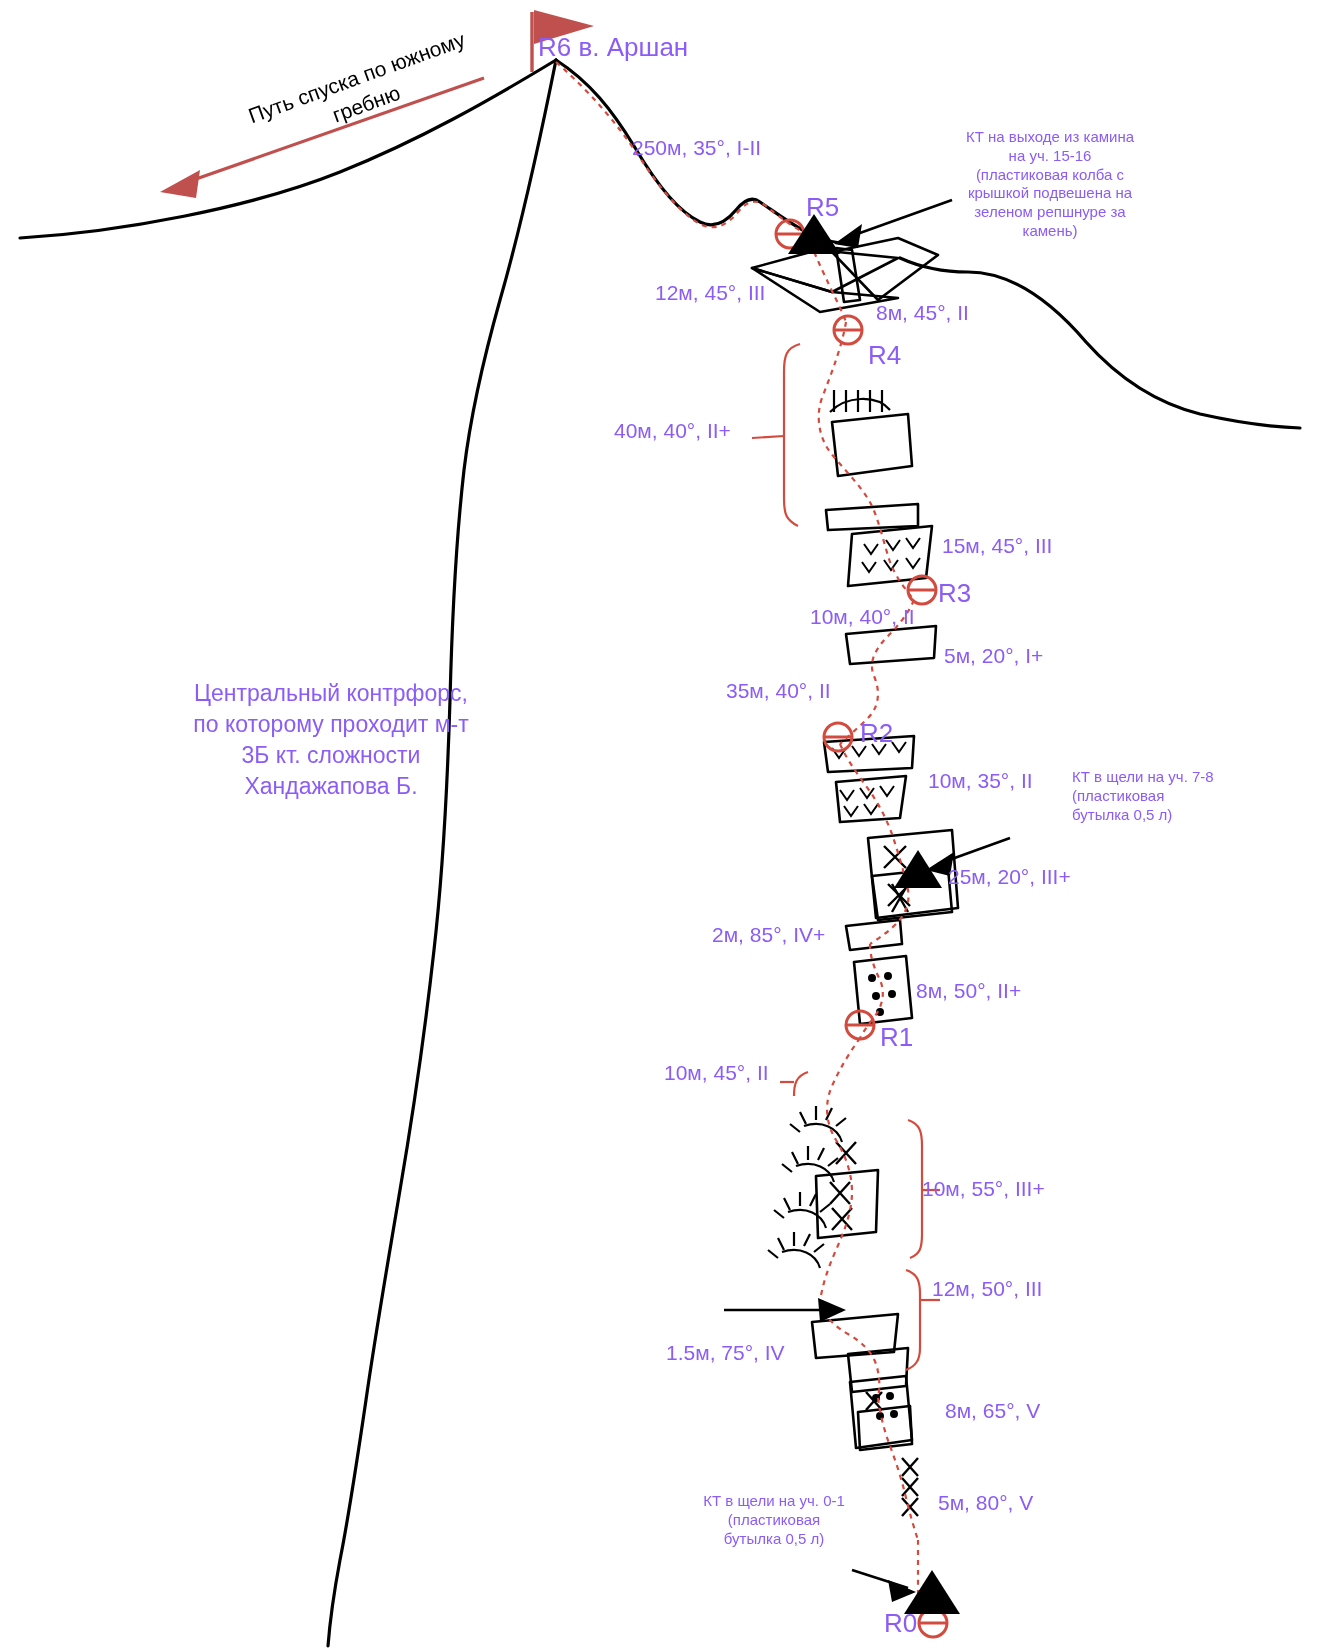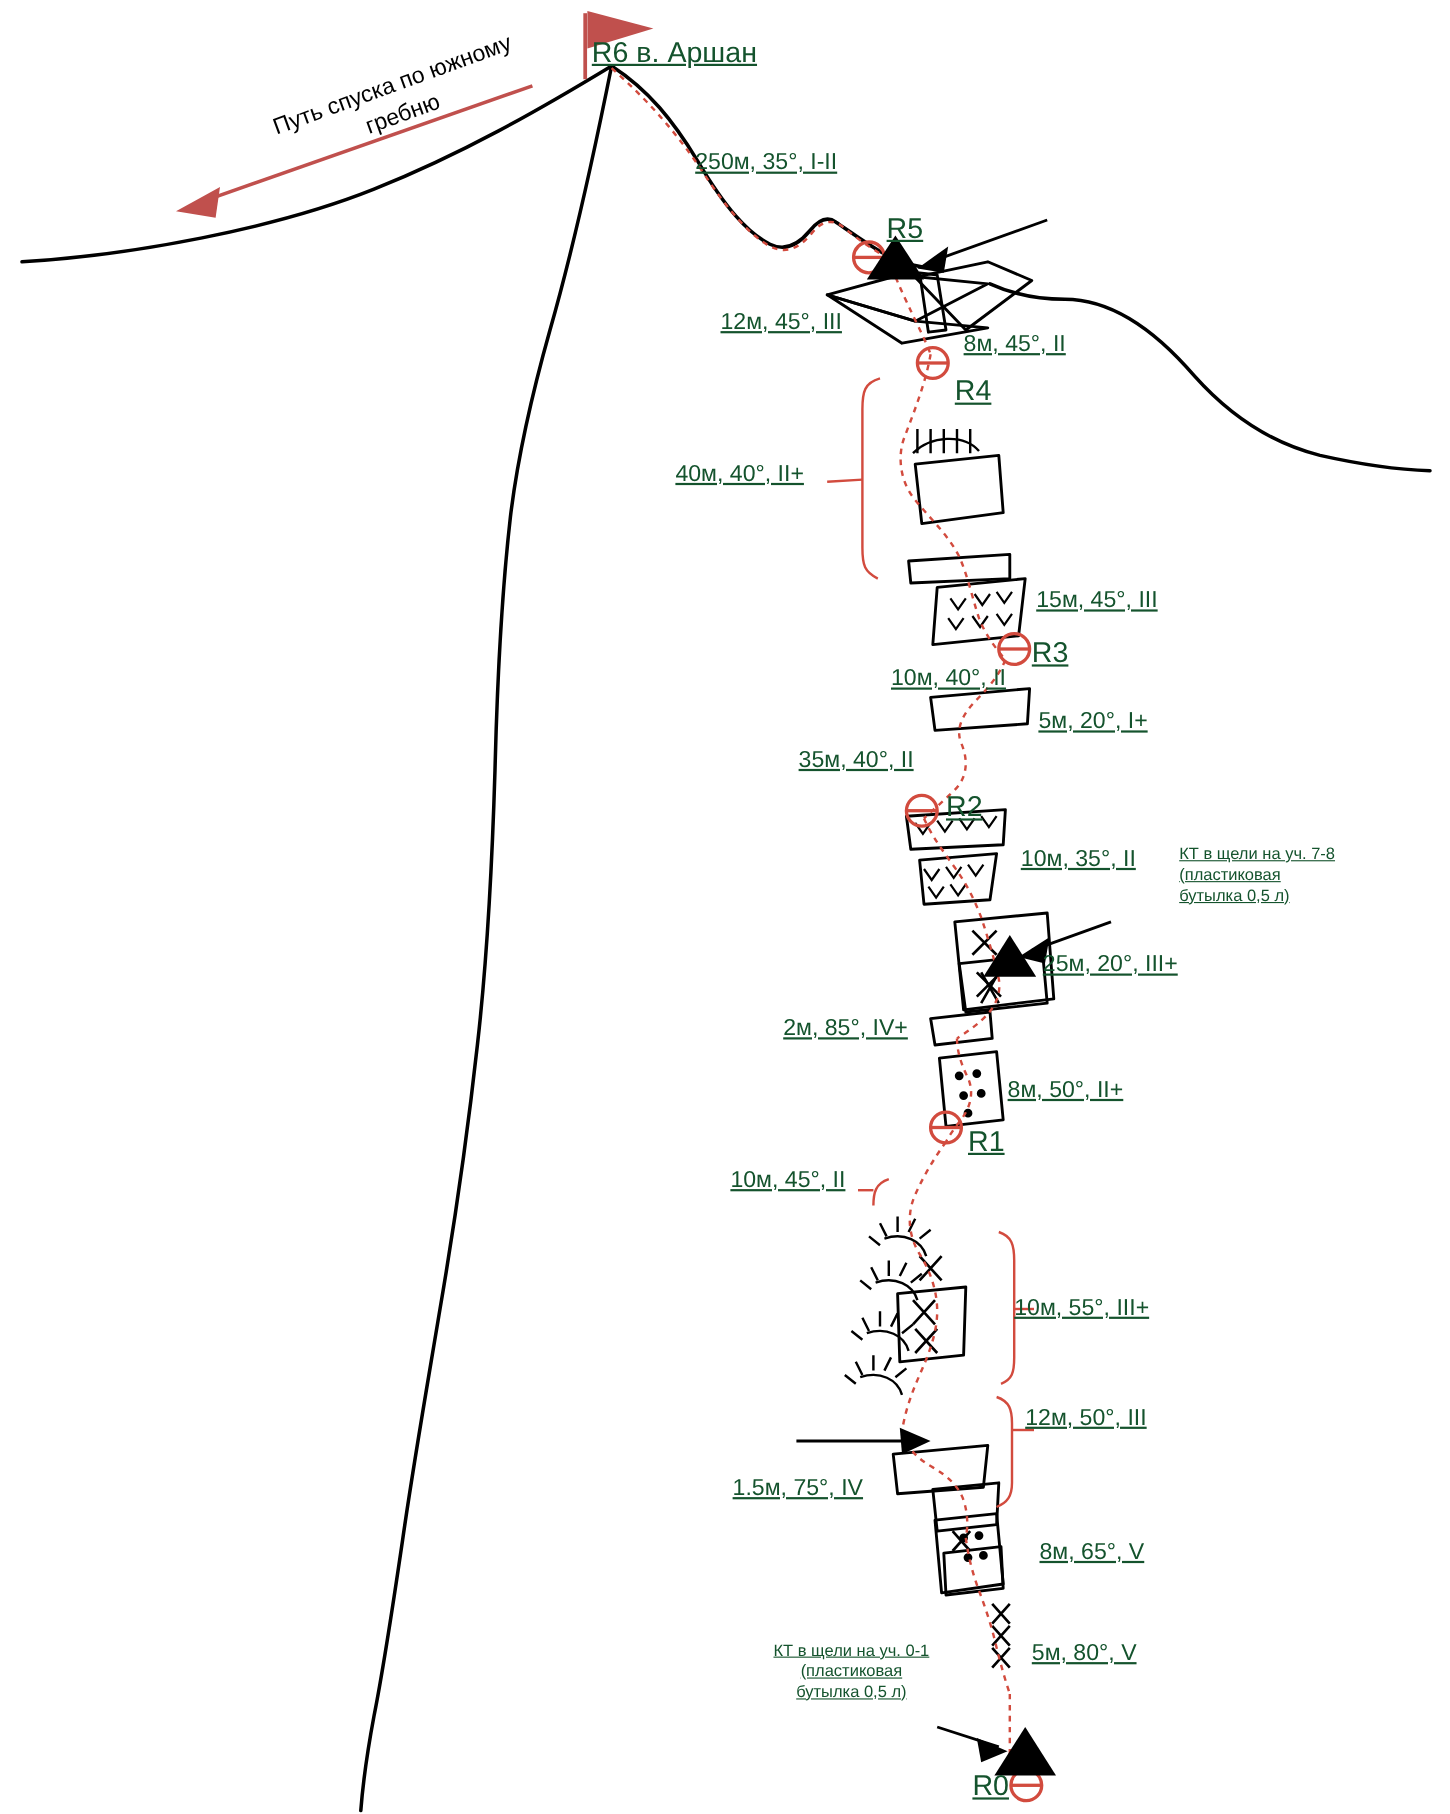--- a/index.html
+++ b/index.html
@@ -23,23 +23,22 @@
     left: 0;
     top: 0;
     width: 1318px;
     height: 1649px;
   }
   .lbl {
     position: absolute;
     font-family: "Liberation Sans", sans-serif;
     font-size: 21px;
     line-height: 1.22;
-    color: #14532d;
+    color: #8b5cf6;
     white-space: nowrap;
-    text-decoration: underline;
   }
   .lbl.small {
     font-size: 15px;
     line-height: 1.25;
     white-space: normal;
     text-align: center;
   }
   .lbl.big {
     font-size: 26px;
   }
@@ -251,20 +250,26 @@
       <polygon points="846,1310 818,1298 820,1322"></polygon>
       <polygon points="916,1592 888,1580 892,1602"></polygon>
     </g>
 
   </svg>
 
   <div class="lbl big" style="left:538px; top:32px;">R6 в. Аршан</div>
 
   <div class="rot-desc" style="left:244px; top:104px;">Путь спуска по южному гребню</div>
 
+  <div class="lbl small" style="left: 950px; top: 128px; width: 200px; white-space: pre-line;">КТ на выходе из камина
+на уч. 15-16
+(пластиковая колба с
+крышкой подвешена на
+зеленом репшнуре за
+камень)</div>
 
   <div class="lbl" style="left:632px; top:135px;">250м, 35°, I-II</div>
 
   <div class="lbl anchor" style="left:806px; top:192px;">R5</div>
 
   <div class="lbl" style="left:655px; top:280px;text-align:right;">12м, 45°, III</div>
   <div class="lbl" style="left:876px; top:300px;">8м, 45°, II</div>
 
   <div class="lbl anchor" style="left:868px; top:340px;">R4</div>
 
@@ -298,14 +303,18 @@
   <div class="lbl" style="left:666px; top:1340px;">1.5м, 75°, IV</div>
   <div class="lbl" style="left:912px; top:1398px;padding-left:33px;">8м, 65°, V</div>
   <div class="lbl" style="left:938px; top:1490px;">5м, 80°, V</div>
 
   <div class="lbl small" style="left: 684px; top: 1492px; width: 180px; white-space: pre-line;">КТ в щели на уч. 0-1
 (пластиковая
 бутылка 0,5 л)</div>
 
   <div class="lbl anchor" style="left:884px; top:1608px;">R0</div>
 
+  <div class="lbl block" style="left: 186px; top: 678px; width: 290px; white-space: pre-line;">Центральный контрфорс,
+по которому проходит м-т
+3Б кт. сложности
+Хандажапова Б.</div>
 
 </div>
 
 </body></html>

